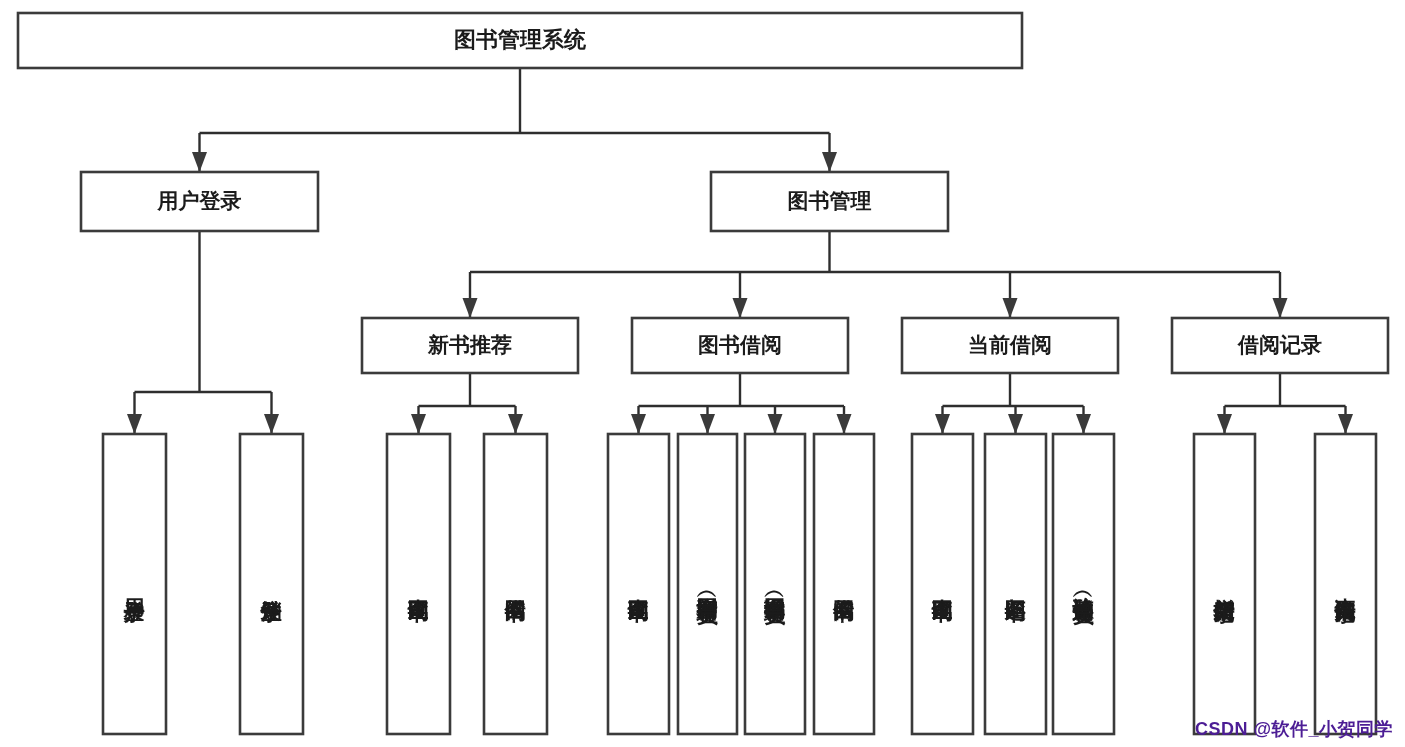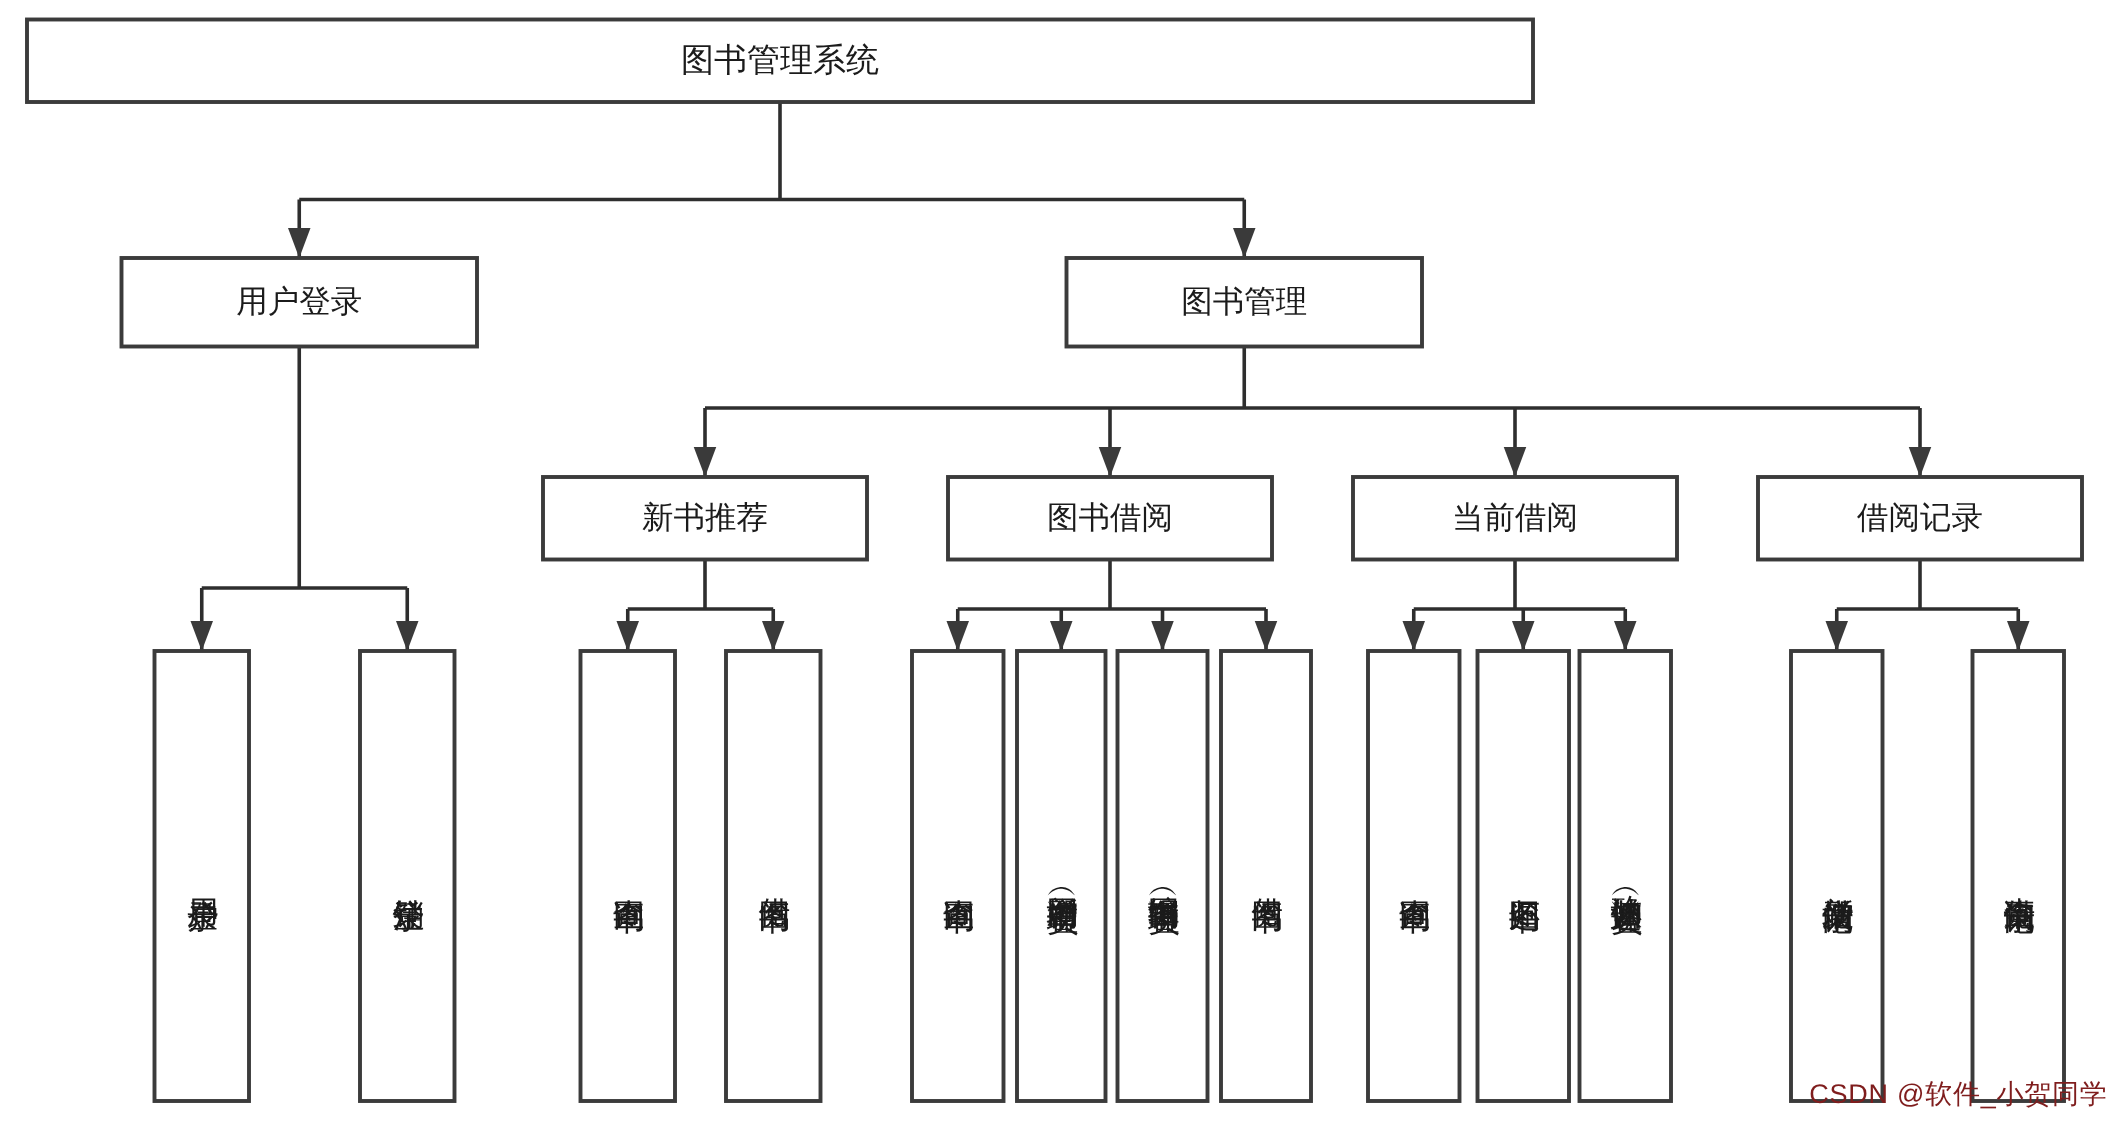--- a/index.html
+++ b/index.html
@@ -12,20 +12,21 @@
     width: 1405px;
     height: 747px;
     font-family: "Liberation Sans", "DejaVu Sans", sans-serif;
     overflow: hidden;
     position: relative;
   }
   #diagram-root {
     position: relative;
     width: 1405px;
     height: 747px;
+    font-weight: bold;
   }
   svg#diagram-svg {
     position: absolute;
     top: 0;
     left: 0;
     width: 1405px;
     height: 747px;
     display: block;
   }
   .node-box {
@@ -61,25 +62,25 @@
     font-size: 21px;
     line-height: 1.12;
     color: #1b1b1b;
     letter-spacing: 1px;
     white-space: nowrap;
     text-align: center;
     pointer-events: none;
   }
   .watermark {
     position: absolute;
-    right: 0;
+    right: 12px;
     bottom: 6px;
     font-family: "Liberation Sans", "DejaVu Sans", sans-serif;
     font-size: 18px;
-    color: #7f1d1d;
+    color: #4c1d95;
     letter-spacing: 0.5px;
     user-select: none;
   }
 </style>
 </head>
 <body>
 
 <div id="diagram-root">
 
   <svg id="diagram-svg" viewBox="0 0 1405 747" xmlns="http://www.w3.org/2000/svg">

